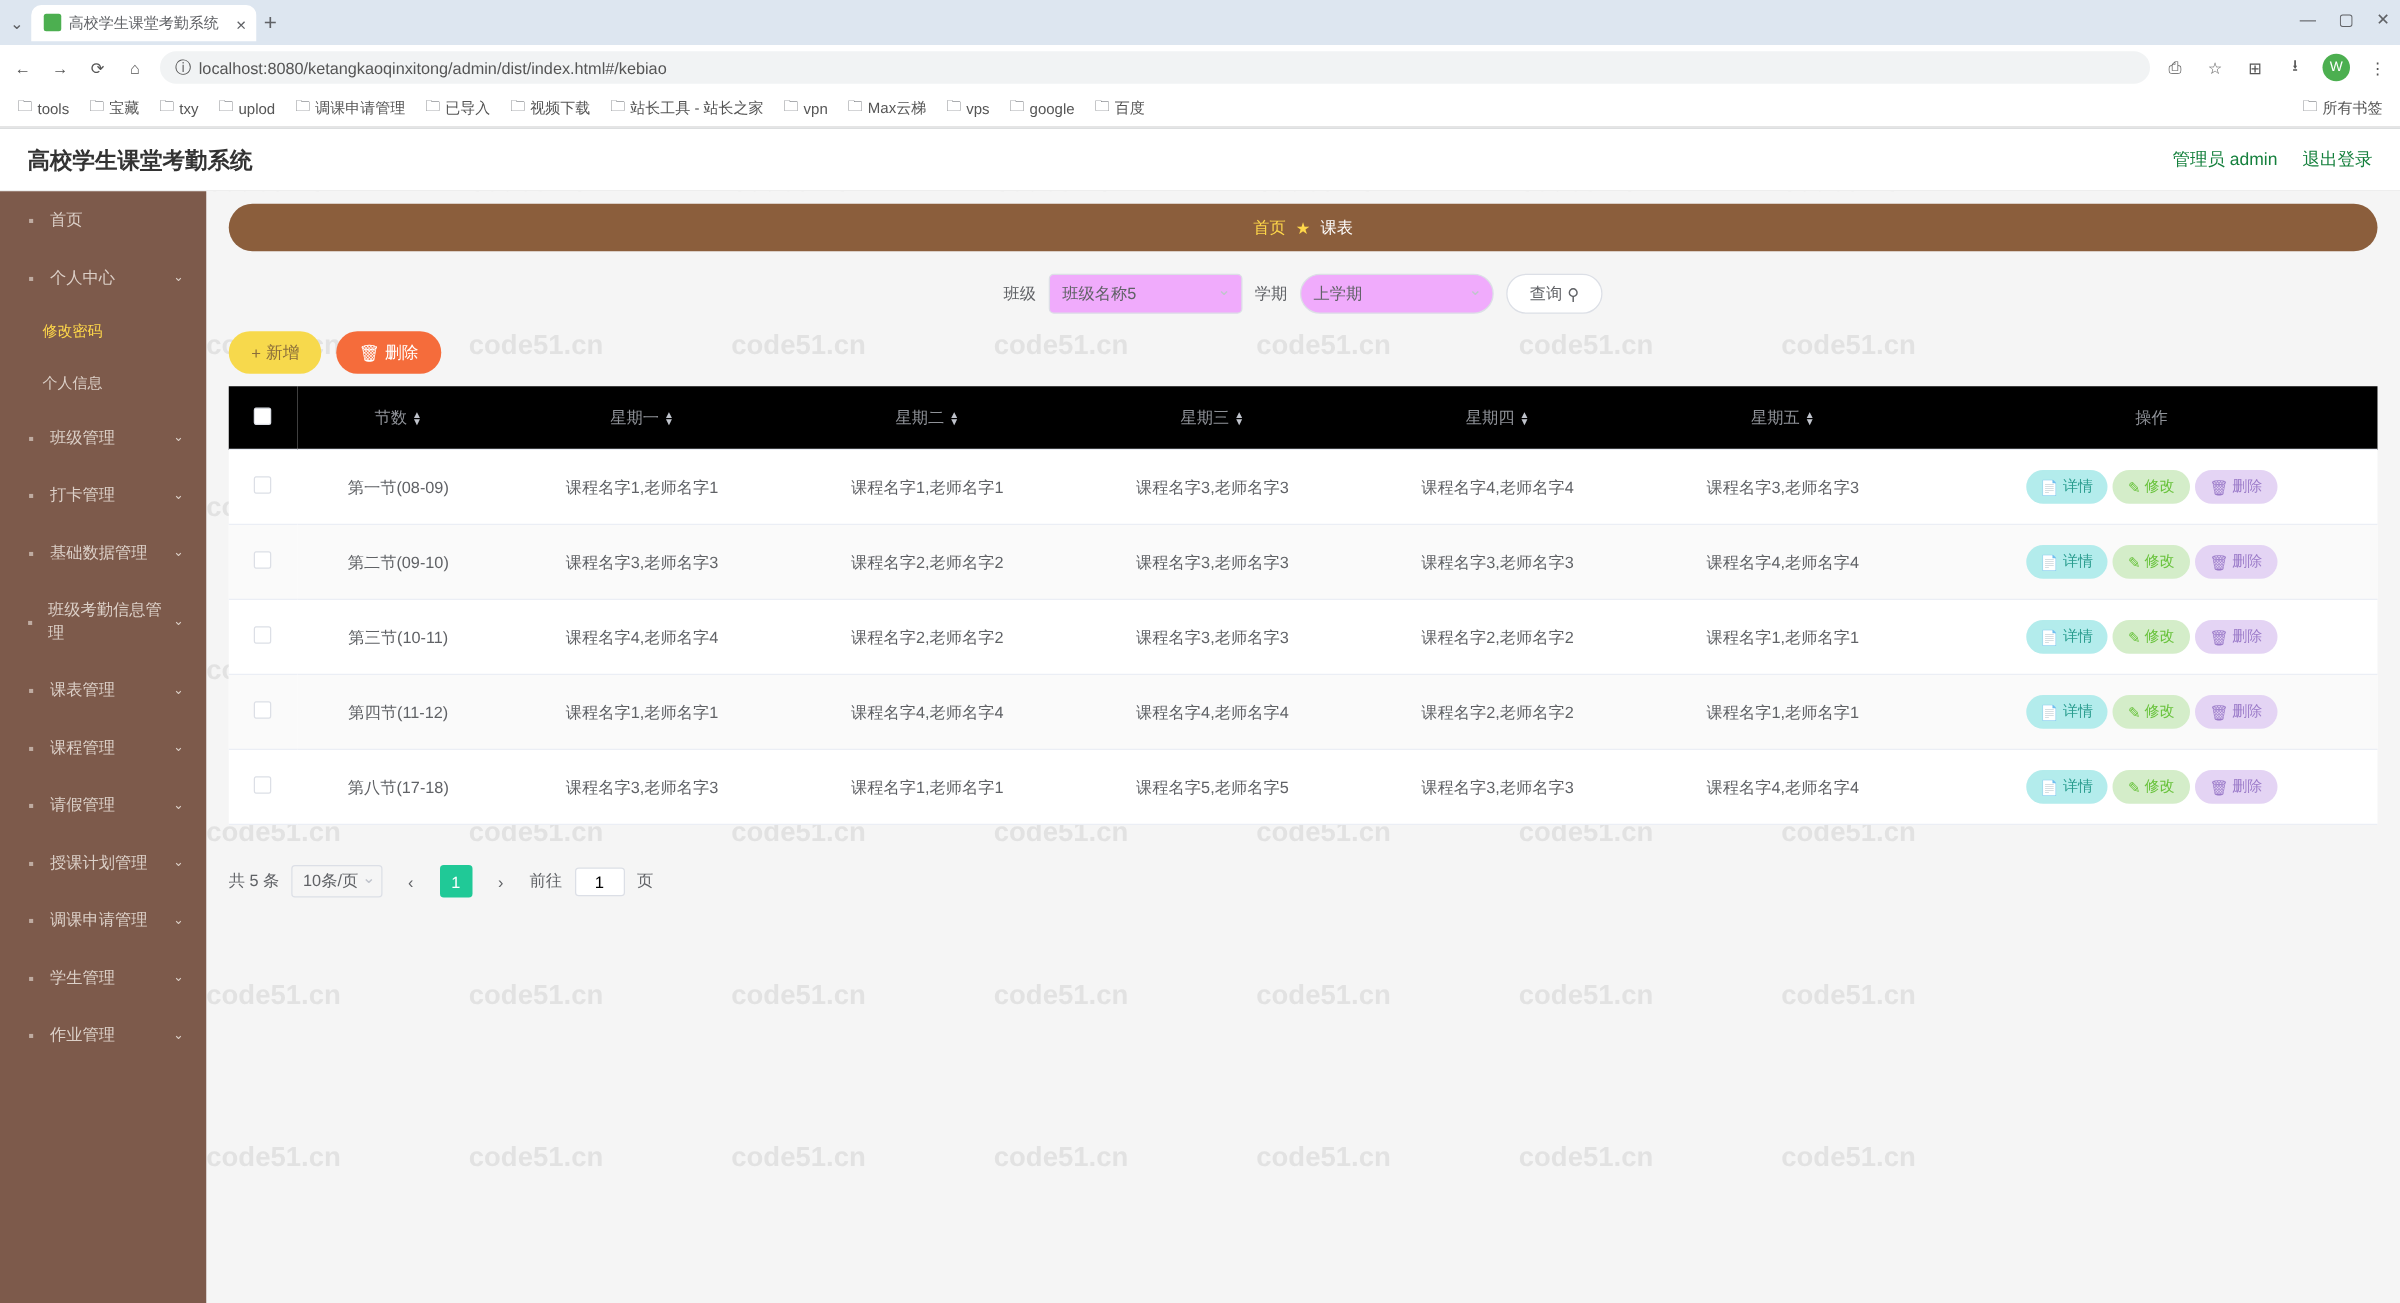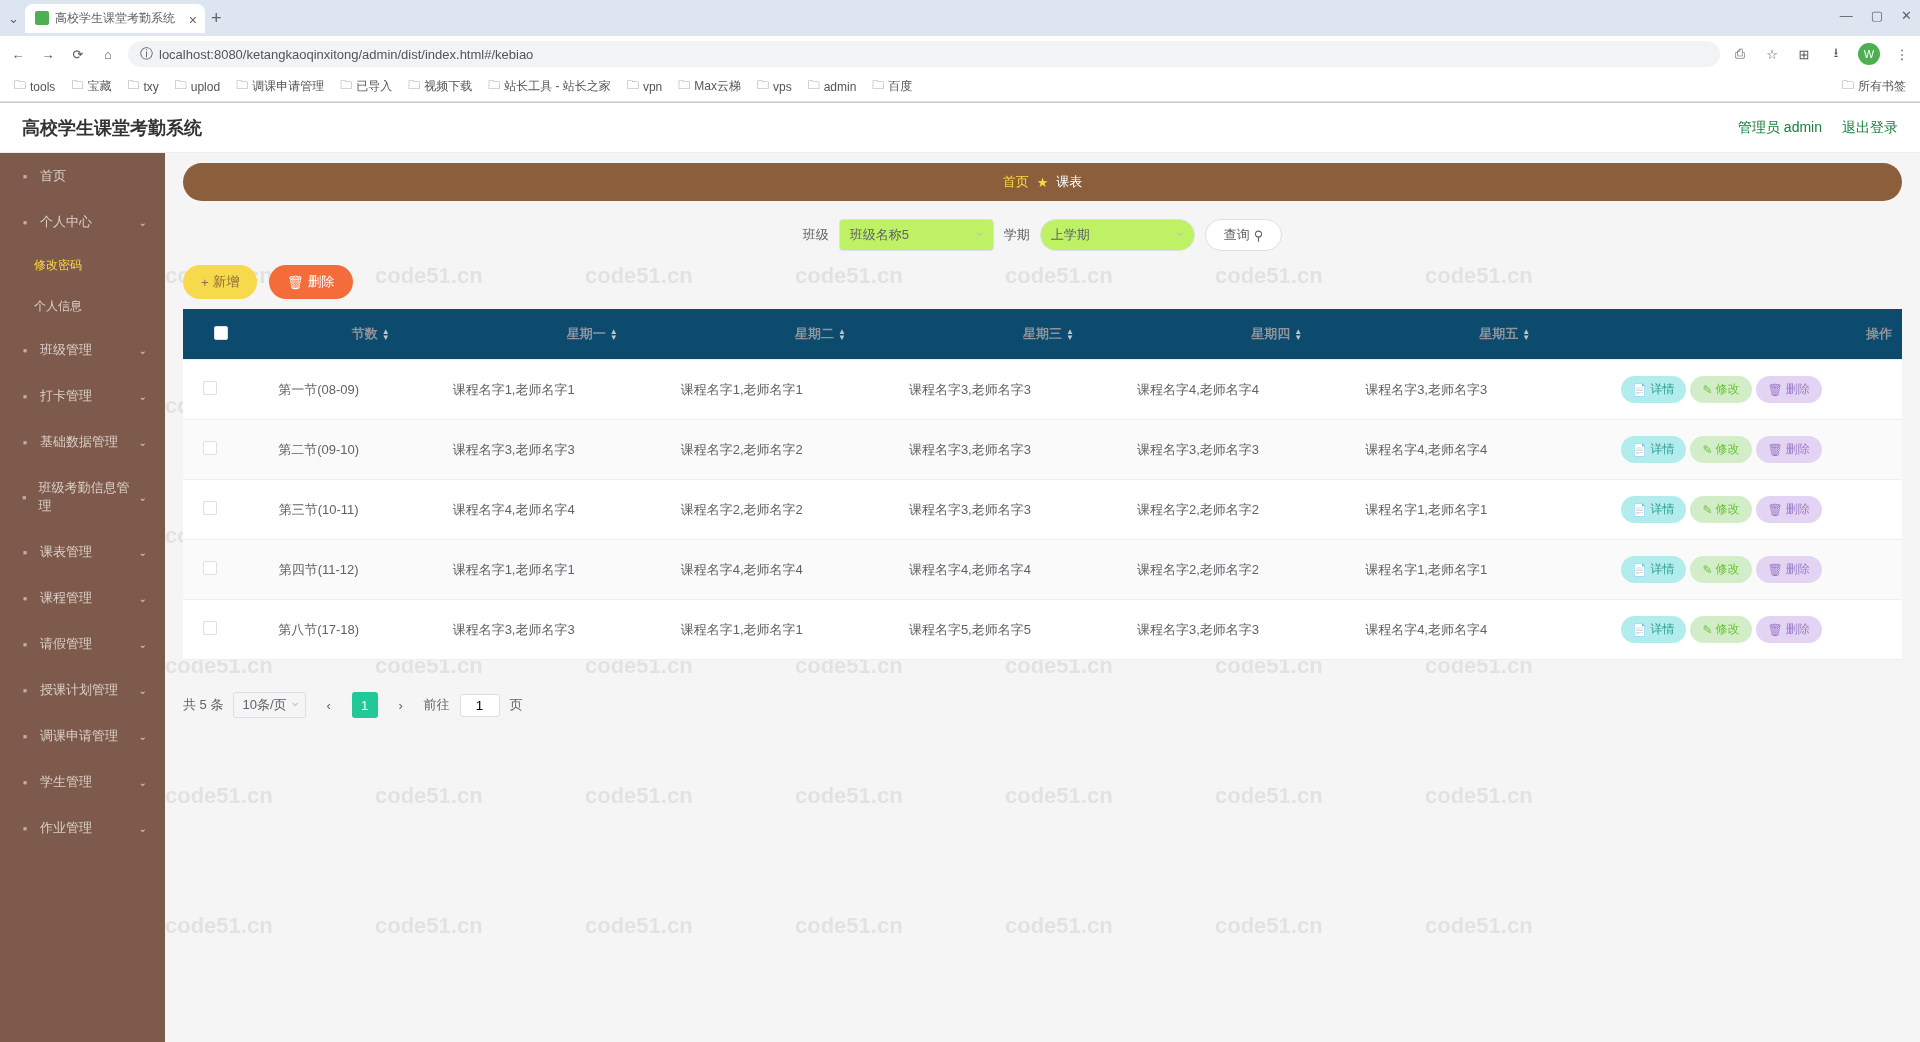--- a/index.html
+++ b/index.html
@@ -37,33 +37,33 @@
 .side-icon { width: 14px; height: 14px; display: inline-flex; align-items: center; justify-content: center; opacity: 0.7; }
 
 
 .content { flex: 1; padding: 10px 18px; overflow-y: auto; position: relative; }
 .breadcrumb-bar { background: #8b5e3c; border-radius: 20px; height: 38px; display: flex; align-items: center; justify-content: center; gap: 8px; color: #fff; font-size: 13px; }
 .breadcrumb-bar .bc-home { color: #ffd84a; }
 .breadcrumb-bar .star { color: #ffd84a; }
 .breadcrumb-bar .bc-current { color: #ffffff; }
 
 .filter-row { display: flex; align-items: center; justify-content: center; gap: 10px; margin: 18px 0 14px; font-size: 13px; }
-.select { border: 1px solid #dcdfe6; border-radius: 4px; padding: 6px 24px 6px 10px; min-width: 155px; background: #bef264; position: relative; cursor: pointer; color: #606266; }
+.select { border: 1px solid #dcdfe6; border-radius: 4px; padding: 6px 24px 6px 10px; min-width: 155px; background: #f0abfc; position: relative; cursor: pointer; color: #606266; }
 .select.round { border-radius: 18px; }
 .select::after { content: "⌄"; position: absolute; right: 8px; top: 4px; color: #c0c4cc; }
 .btn-query { border: 1px solid #dcdfe6; border-radius: 18px; padding: 6px 18px; background: #fff; cursor: pointer; display: flex; align-items: center; gap: 4px; color: #606266; }
 
 .action-row { margin-bottom: 10px; }
 .btn-add { background: #f7d94c; color: #8a6d3b; border-radius: 18px; padding: 8px 18px; cursor: pointer; display: inline-flex; align-items: center; gap: 4px; border: none; }
 .btn-del-top { background: #f56c3b; color: #fff; border-radius: 18px; padding: 8px 18px; cursor: pointer; display: inline-flex; align-items: center; gap: 4px; border: none; margin-left: 8px; }
 
 
 .table { width: 100%; border-collapse: collapse; background: #fff; }
 .table th, .table td { padding: 16px 10px; text-align: center; font-size: 13px; border-bottom: 1px solid #ebeef5; }
-.table th { background: #0c4a6e; color: #909399; font-weight: bold; text-align: right; }
+.table th { background: #000000; color: #909399; font-weight: normal; }
 .table tbody tr:nth-child(even) { background: #fafafa; }
 .sort-arrows { display: inline-flex; flex-direction: column; font-size: 8px; line-height: 6px; margin-left: 4px; color: #c0c4cc; vertical-align: middle; }
 .chk { width: 14px; height: 14px; border: 1px solid #dcdfe6; border-radius: 2px; display: inline-block; cursor: pointer; background: #fff; }
 .op-btn { border-radius: 14px; padding: 5px 12px; font-size: 12px; cursor: pointer; display: inline-flex; align-items: center; gap: 3px; border: none; margin: 0 2px; }
 .op-detail { background: #b3ecec; color: #2a9d8f; }
 .op-edit { background: #d4edc9; color: #67c23a; }
 .op-delete { background: #e4d4f4; color: #9b7bc9; }
 
 
 .pagination { display: flex; align-items: center; gap: 10px; margin-top: 32px; font-size: 13px; color: #606266; }
@@ -158,21 +158,21 @@
       <div class="bm">
         <span class="folder">🗀</span>
         <span>Max云梯</span>
       </div>
       <div class="bm">
         <span class="folder">🗀</span>
         <span>vps</span>
       </div>
       <div class="bm">
         <span class="folder">🗀</span>
-        <span>admin</span>
+        <span>google</span>
       </div>
       <div class="bm">
         <span class="folder">🗀</span>
         <span>百度</span>
       </div>
       <div class="bm bm-right">
       <span class="folder">🗀</span>
       <span>所有书签</span>
     </div>
   </div>

